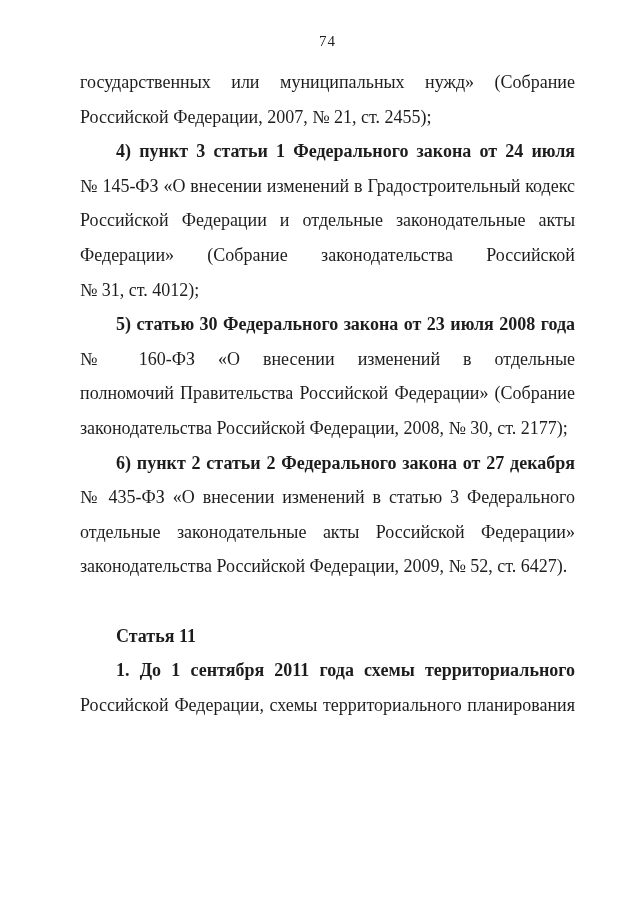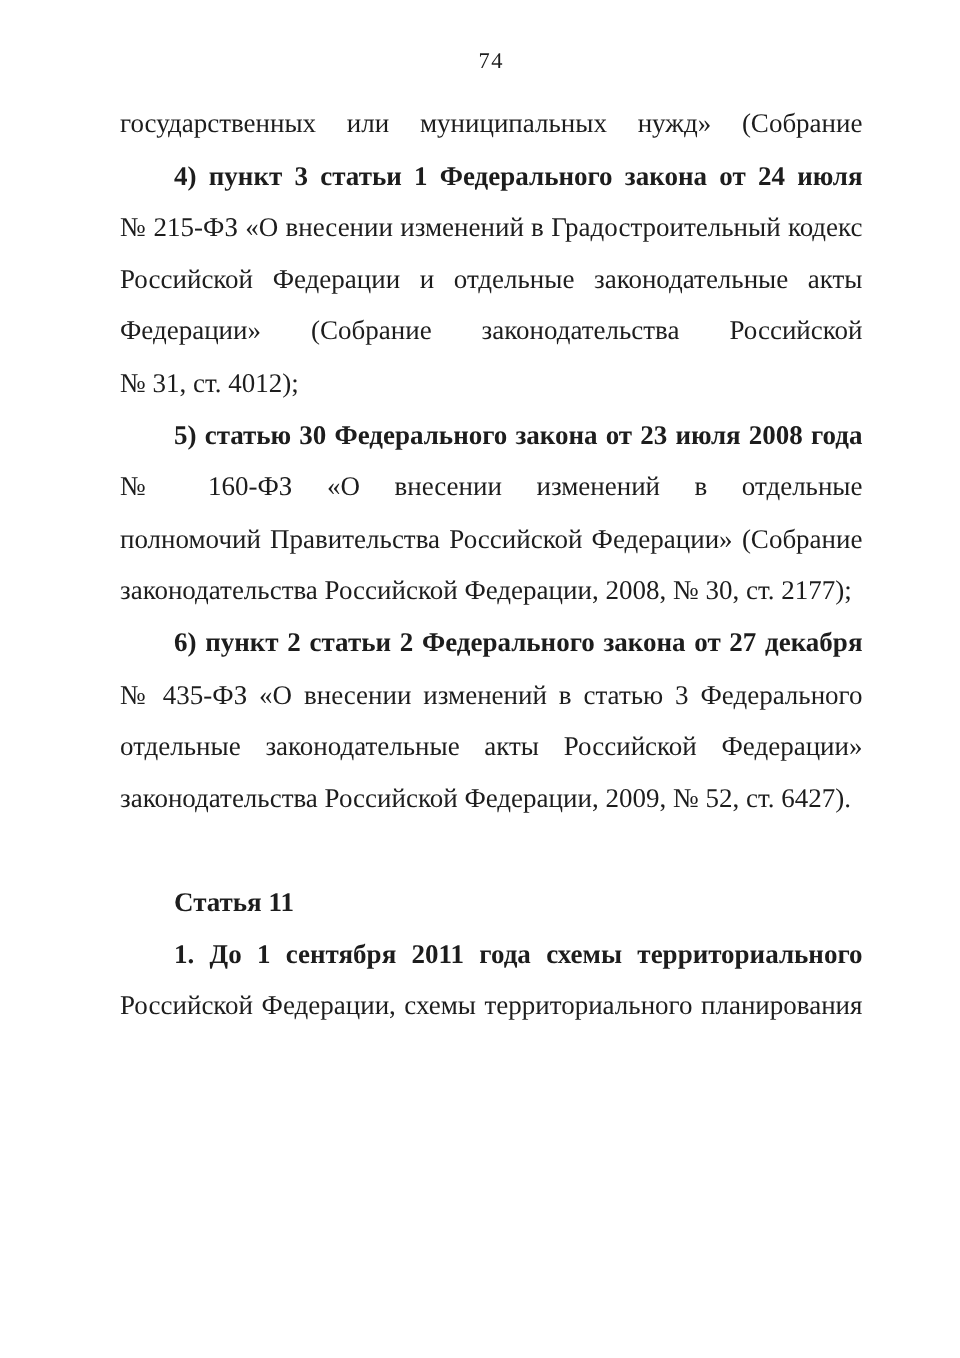--- a/index.html
+++ b/index.html
@@ -41,25 +41,26 @@
 </head>
 <body>
 
 <div class="page">
   <div class="content">
 
     <div class="pagenum">74</div>
 
     <div>
       <div class="line just">государственных или муниципальных нужд» (Собрание законодательства</div>
+      <div class="line">Российской Федерации, 2007, № 21, ст. 2455);</div>
     </div>
 
     <div>
       <div class="line just indent">4) пункт 3 статьи 1 Федерального закона от 24 июля 2007 года</div>
-      <div class="line just">№ 215-ФЗ «О внесении изменений в Градостроительный кодекс</div>
+      <div class="line just">№ 145-ФЗ «О внесении изменений в Градостроительный кодекс</div>
       <div class="line just">Российской Федерации и отдельные законодательные акты Российской</div>
       <div class="line just">Федерации» (Собрание законодательства Российской Федерации, 2007,</div>
       <div class="line">№ 31, ст. 4012);</div>
     </div>
 
     <div>
       <div class="line just indent">5) статью 30 Федерального закона от 23 июля 2008 года</div>
       <div class="line just">№ 160-ФЗ «О внесении изменений в отдельные законодательные акты</div>
       <div class="line just">полномочий Правительства Российской Федерации» (Собрание</div>
       <div class="line">законодательства Российской Федерации, 2008, № 30, ст. 2177);</div>

